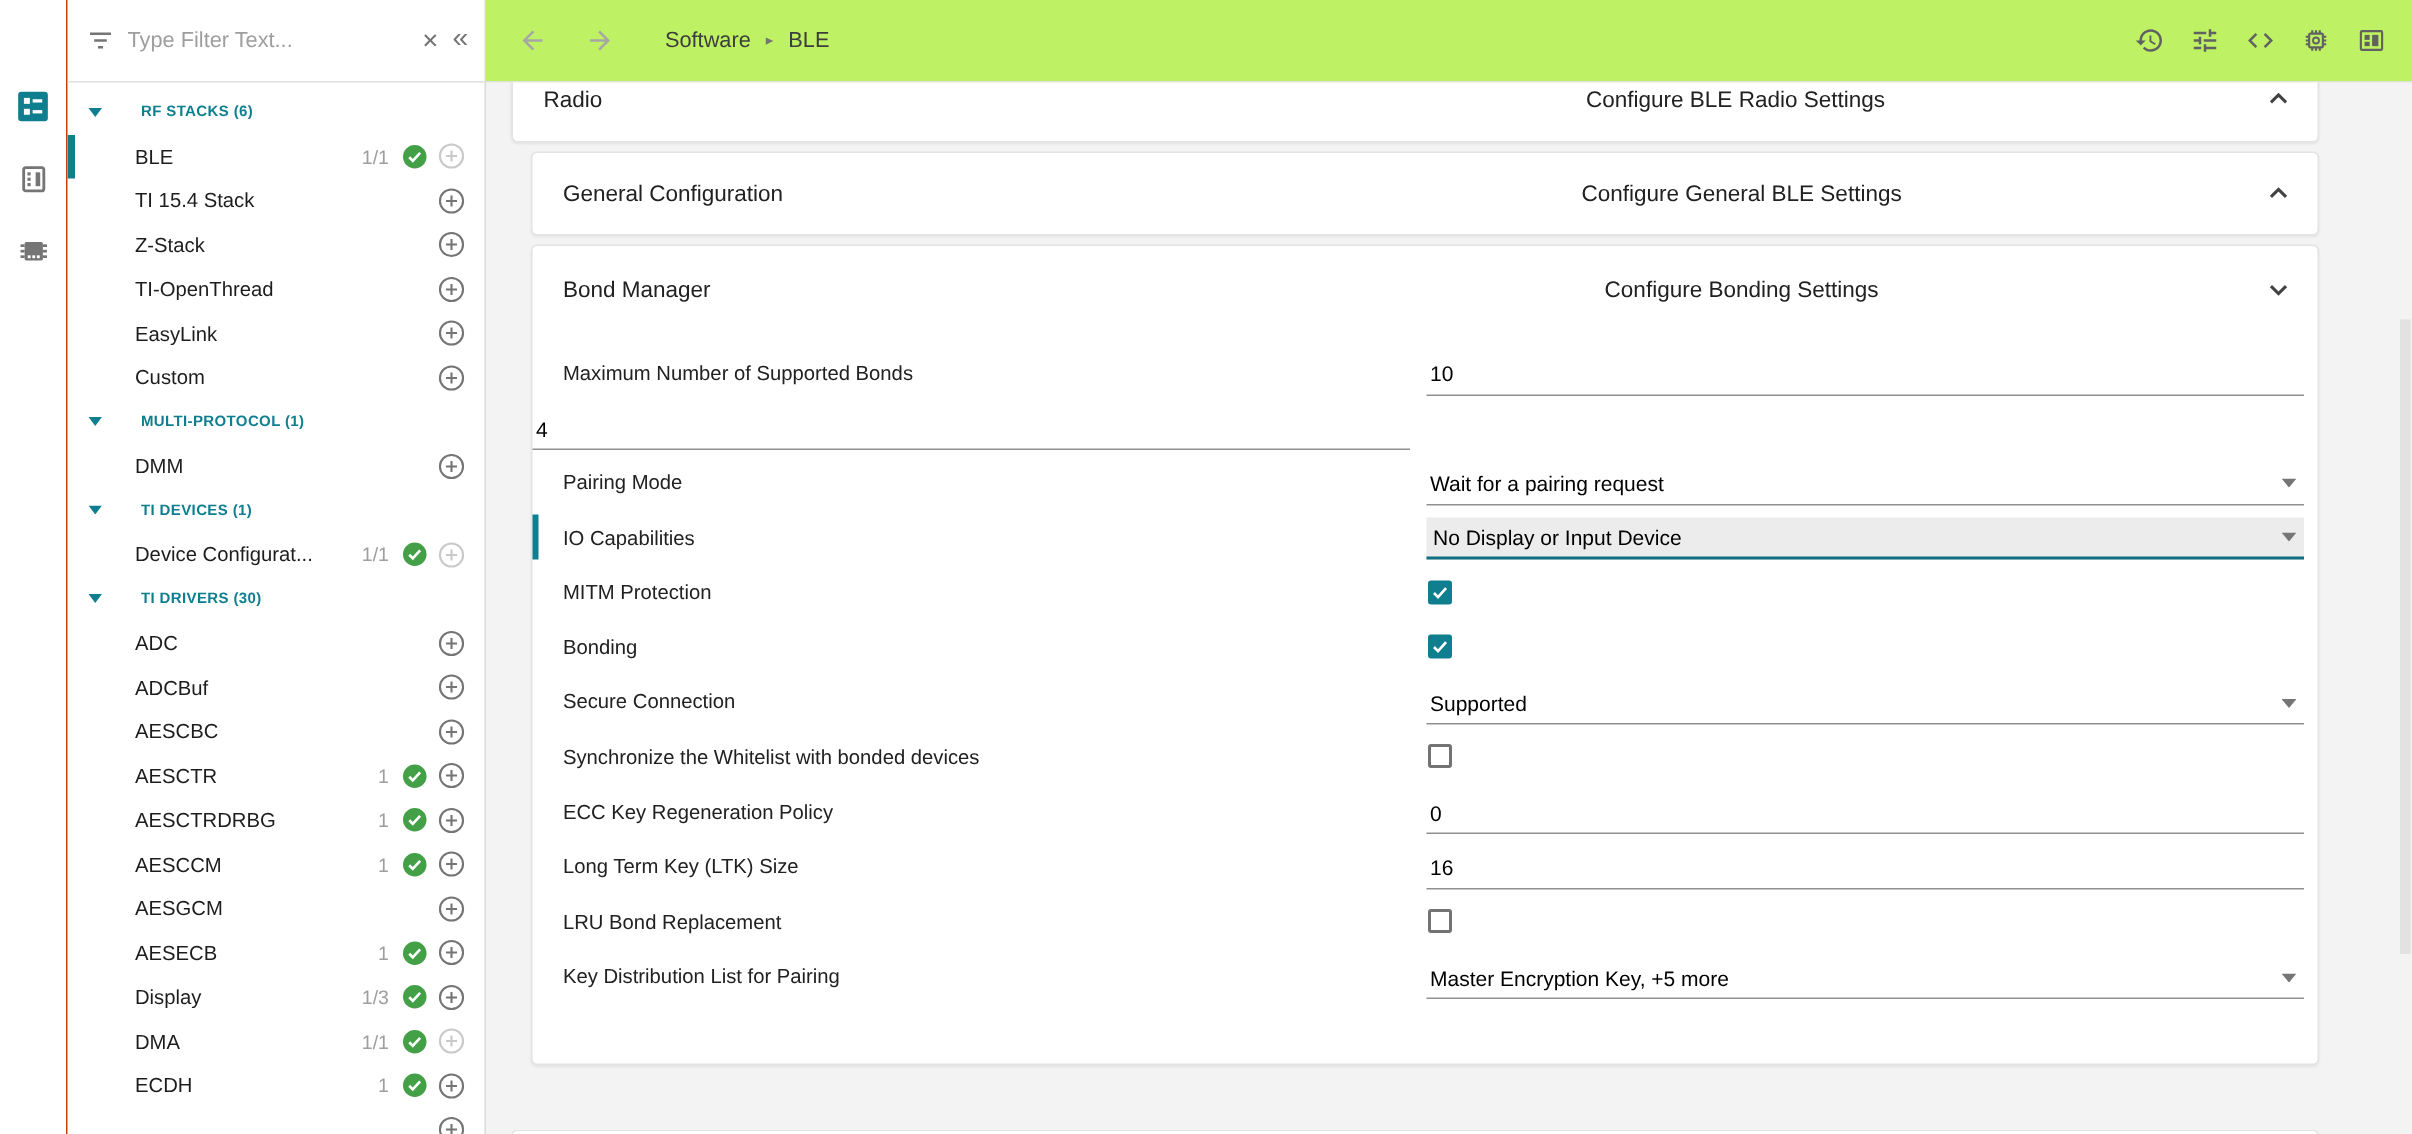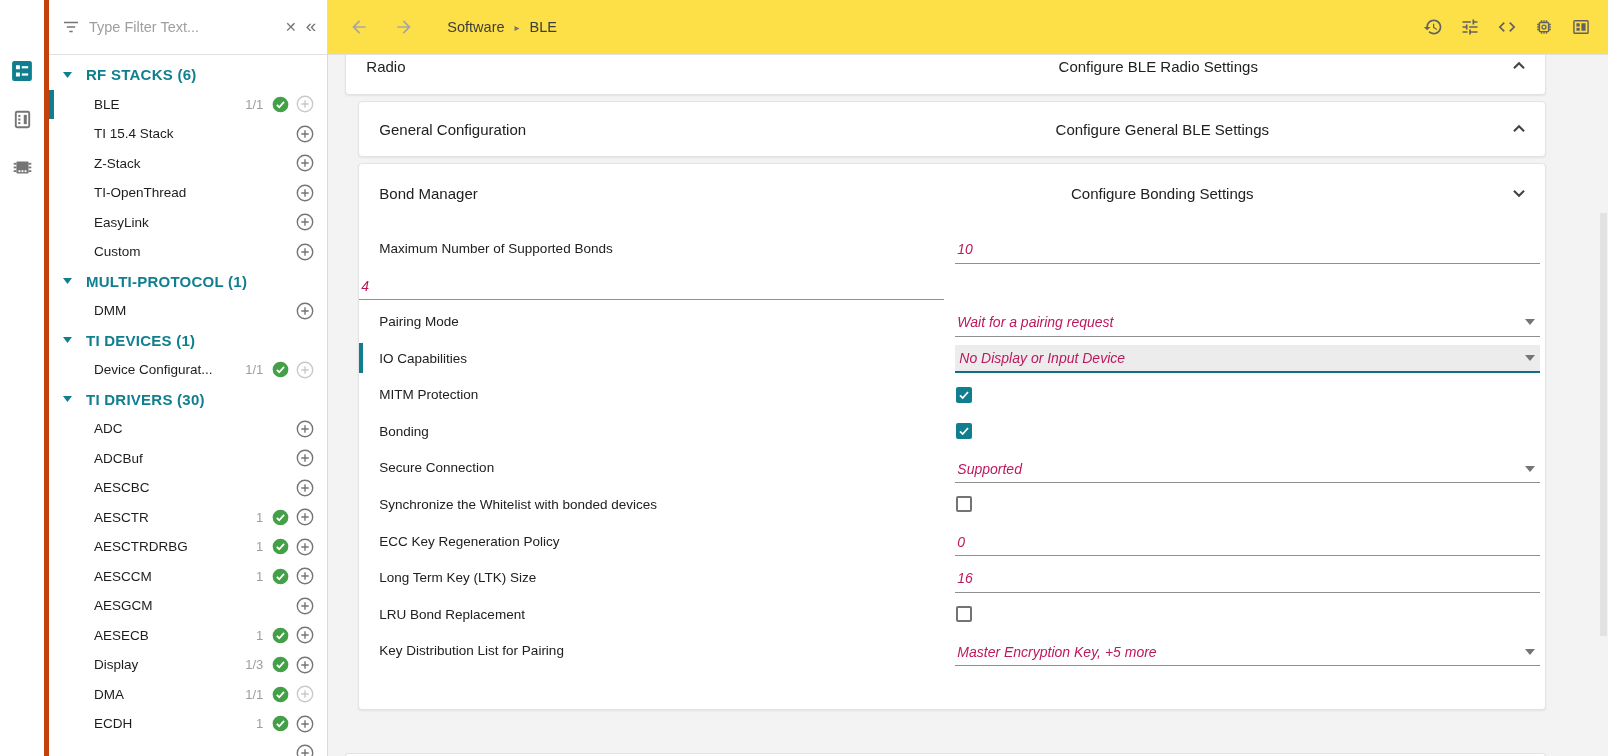--- a/index.html
+++ b/index.html
@@ -6,48 +6,48 @@
   html,body { width:1608px; height:756px; overflow:hidden; background:#fff;
     font-family:"Liberation Sans", sans-serif; color:#212121; }
   .app { display:flex; width:1608px; height:756px; }
 
   
   .rail { flex:0 0 44px; background:#fff; display:flex; flex-direction:column;
     align-items:center; padding-top:60px; gap:26px; }
   .rail-btn { width:22px; height:22px; display:flex; align-items:center; justify-content:center; cursor:pointer; }
 
   
-  .sidebar { flex:0 0 266px; background:#fff; border-left:5px solid #c2410c;
+  .sidebar { flex:0 0 266px; background:#fff; border-left:1px solid #c2410c;
     border-right:1px solid #d9d9d9; display:flex; flex-direction:column; }
   .filter-row { height:55px; flex:0 0 55px; border-bottom:1px solid #e0e0e0;
     display:flex; align-items:center; padding:0 11px 0 13px; gap:9px; }
   .filter-input { border:none; outline:none; flex:1; min-width:0; font-size:14.5px;
     color:#424242; font-family:"Liberation Sans", sans-serif; background:transparent; }
   .filter-input::placeholder { color:#9e9e9e; opacity:1; }
   .icon-btn { background:none; border:none; cursor:pointer; color:#757575;
     display:flex; align-items:center; justify-content:center; padding:0; }
   .x-glyph { font-size:14px; color:#757575; }
   .collapse-glyph { font-size:19px; color:#757575; line-height:1; padding-bottom:3px; }
 
   .tree { flex:1; overflow:hidden; padding-top:5px; }
   .tree-row { height:29.5px; display:flex; align-items:center; padding-right:13px; position:relative; cursor:pointer; }
-  .tree-header { padding-left:14px; gap:14px; color:#0f7f8f; font-weight:bold;
-    font-size:15px; letter-spacing:.25px; }
+  .tree-header { padding-left:14px; gap:26px; color:#0f7f8f; font-weight:bold;
+    font-size:10px; letter-spacing:.25px; }
   .tree-item { padding-left:45px; font-size:13.5px; color:#1d1d1d; }
   .tree-item .t-label { flex:1; white-space:nowrap; overflow:hidden; }
   .tree-item.selected::before { content:''; position:absolute; left:0; top:0; bottom:0;
     width:5px; background:#0f7f8f; }
   .t-count { color:#9e9e9e; font-size:13px; margin-right:9px; }
   .badge { width:17px; height:17px; margin-right:7px; flex:0 0 auto; }
   .plus { width:18px; height:18px; color:#757575; flex:0 0 auto; }
   .plus.disabled { color:#c9c9c9; }
 
   
   .main-col { flex:1; min-width:0; display:flex; flex-direction:column; }
-  .toolbar { height:55px; flex:0 0 55px; background:#fde047; border-bottom:1px solid #e0e0e0;
+  .toolbar { height:55px; flex:0 0 55px; background:#bef264; border-bottom:1px solid #e0e0e0;
     display:flex; align-items:center; padding:0 17px 0 21px; }
   .nav-arrow { color:#a6a6a6; width:20px; height:20px; cursor:pointer; }
   .nav-arrow + .nav-arrow { margin-left:25px; }
   .crumbs { margin-left:33px; display:flex; align-items:center; font-size:14.5px; color:#3d3d3d; }
   .crumb-sep { font-size:10px; color:#757575; margin:0 10px; }
   .tb-actions { margin-left:auto; display:flex; align-items:center; gap:17px; }
   .tb-icon { width:20px; height:20px; color:#616161; cursor:pointer; }
 
   .content { flex:1; background:#f3f3f3; overflow:hidden; position:relative;
     padding:0 62px 0 17px; }
@@ -63,21 +63,21 @@
   .rows { padding:8px 0 40px; }
   .form-row { height:36.6px; display:flex; align-items:center; position:relative; }
   .form-row.selected::before { content:''; position:absolute; left:0; top:3px; bottom:3px;
     width:4px; background:#0f7f8f; }
   .row-label { padding-left:20px; width:596px; flex:0 0 596px; font-size:13.5px; color:#212121; }
   .field { width:585px; position:relative; height:100%; display:flex; align-items:center; }
   .fbox { position:absolute; left:0; right:0; bottom:3px; height:28px;
     display:flex; align-items:center; border-bottom:1px solid #8f8f8f; cursor:text; }
   .fbox.select-line { cursor:pointer; }
   .fbox.focused { background:#ececec; border-bottom:2px solid #0d6f80; }
-  .fvalue { font-size:14px; color:#be185d; padding-left:2px; white-space:nowrap;font-style:italic; }
+  .fvalue { font-size:14px; color:#000000; padding-left:2px; white-space:nowrap; }
   .fbox.focused .fvalue { padding-left:4px; }
   .sel-arrow { margin-left:auto; margin-right:5px; color:#757575; width:10px; height:6px; flex:0 0 auto; }
   .cb { width:16px; height:16px; border-radius:2px; cursor:pointer; margin-left:1px; }
   .cb.checked { background:#0f7f8f; display:flex; align-items:center; justify-content:center; }
   .cb.unchecked { border:2px solid #737373; background:#fff; }
   .cb svg { display:block; }
 
   .vscroll { position:absolute; right:1px; top:158px; width:7px; height:423px;
     background:#e2e2e2; cursor:pointer; }
   .next-card-sliver { position:absolute; left:17px; right:62px; top:698px; height:10px;

